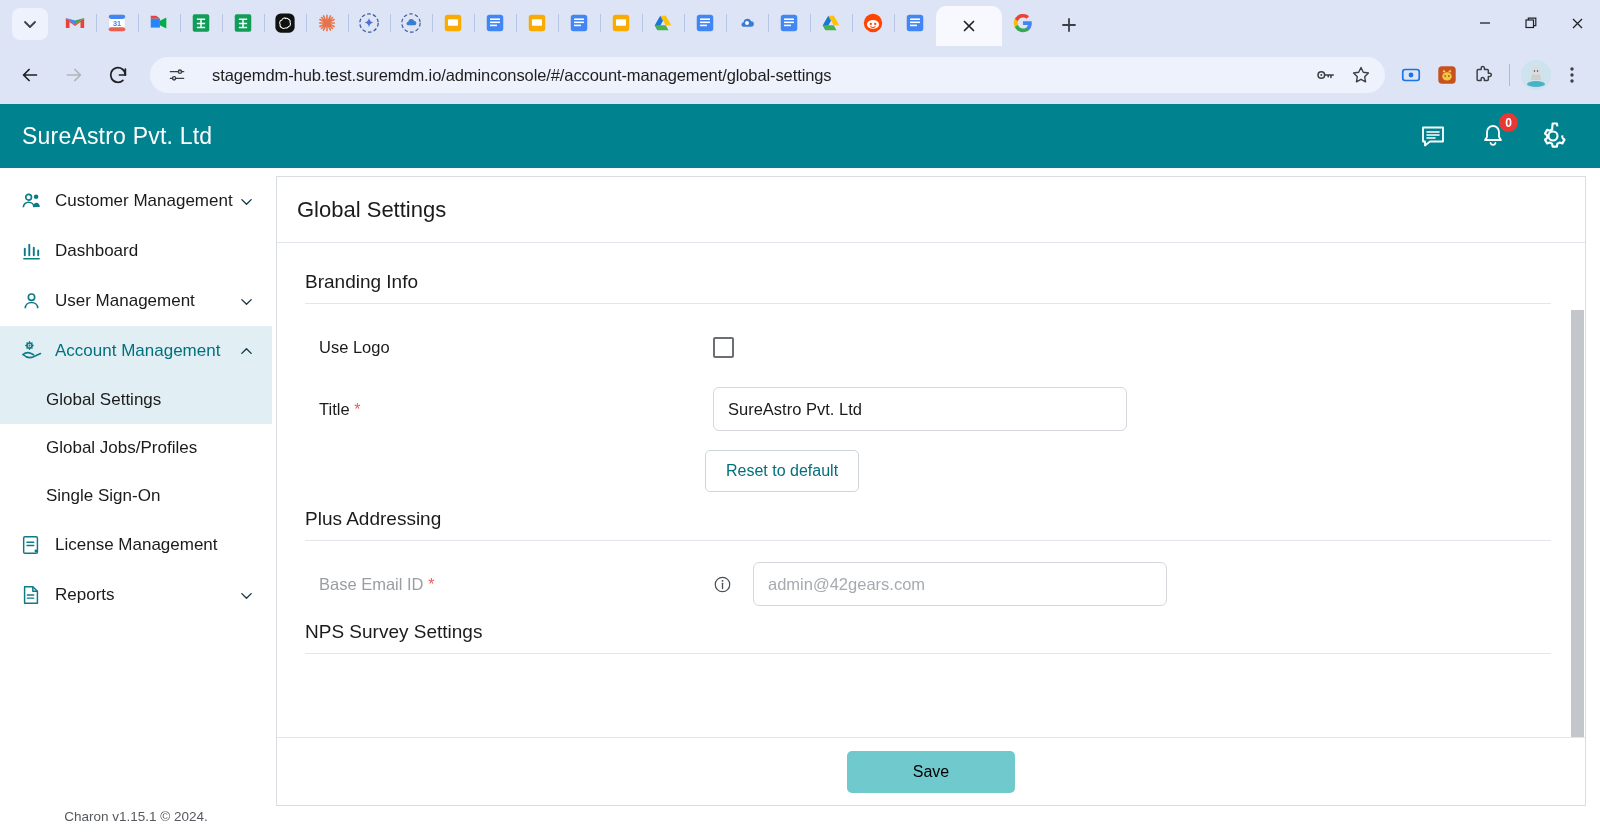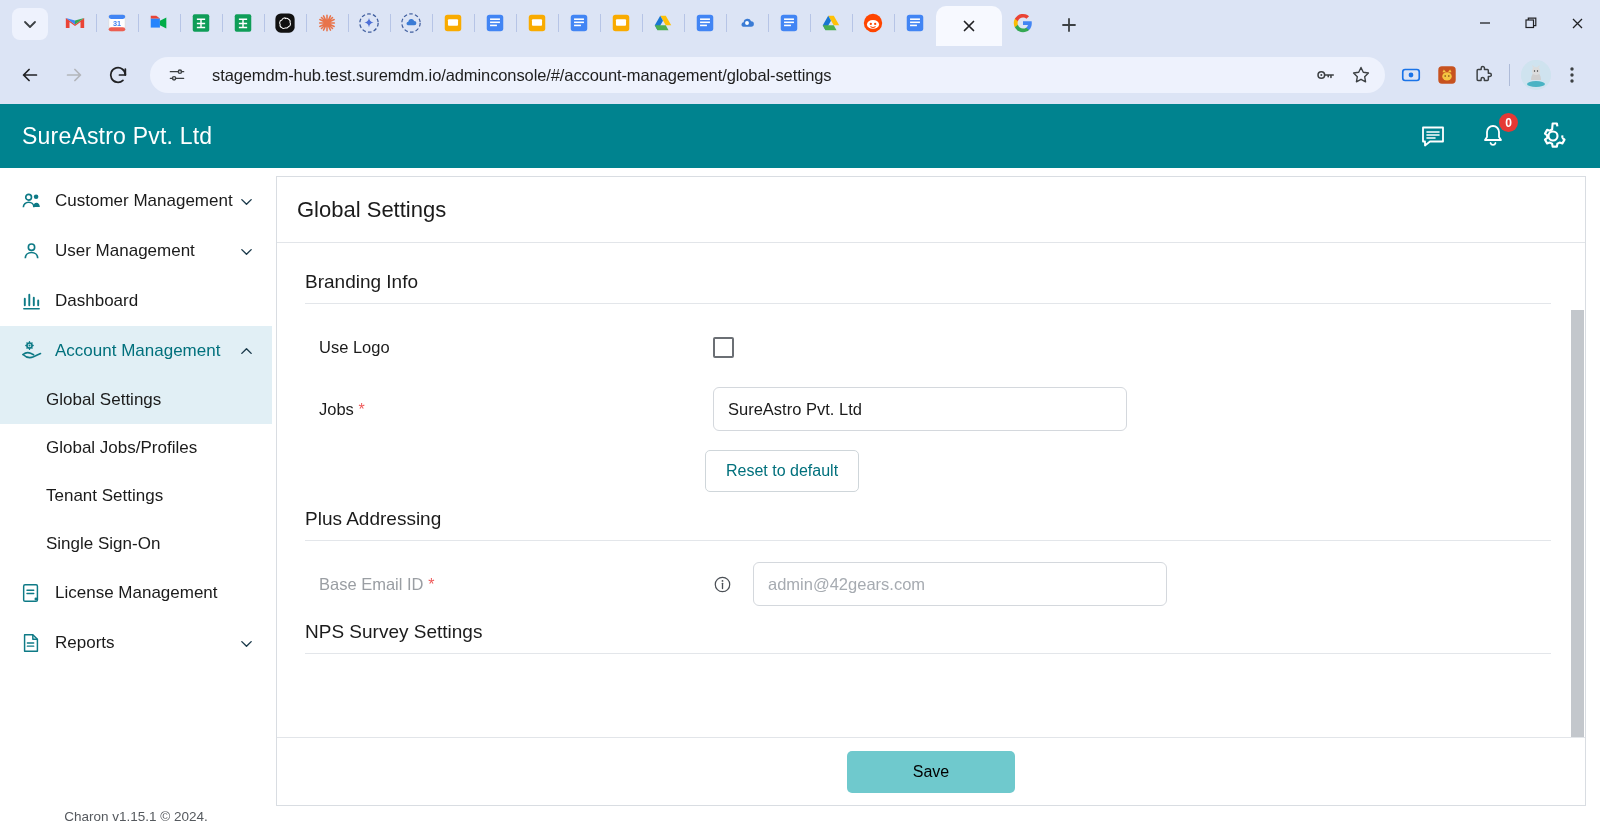--- a/index.html
+++ b/index.html
@@ -523,43 +523,43 @@
           <span class="ni-chev">
             <svg width="15" height="15" viewBox="0 0 16 16">
                 <path d="M3 6l5 5 5-5" stroke="#1b3a4b" stroke-width="1.5" fill="none" stroke-linecap="round" stroke-linejoin="round"></path>
               </svg>
           </span>
         </div>
 
         <div class="nav-item">
           <span class="ni-icon">
             <svg width="23" height="23" viewBox="0 0 24 24">
+              <g stroke="#0e7a86" stroke-width="2" stroke-linecap="round">
+                  <path d="M5 16V9M9.7 16V5M14.4 16v-8M19 16v-5"></path>
+                </g>
+              <path d="M4 19.5h16" stroke="#0e7a86" stroke-width="1.6" stroke-linecap="round"></path>
+            </svg>
+          </span>
+          <span class="ni-label">Dashboard</span>
+          <span class="ni-chev"></span>
+        </div>
+
+        <div class="nav-item">
+          <span class="ni-icon">
+            <svg width="23" height="23" viewBox="0 0 24 24">
               <circle cx="12" cy="7.5" r="3.3" fill="none" stroke="#0e7a86" stroke-width="1.7"></circle>
               <path d="M5.5 19c0-3.6 2.9-6 6.5-6s6.5 2.4 6.5 6" fill="none" stroke="#0e7a86" stroke-width="1.7"></path>
             </svg>
           </span>
           <span class="ni-label">User Management</span>
           <span class="ni-chev">
             <svg width="15" height="15" viewBox="0 0 16 16">
                 <path d="M3 6l5 5 5-5" stroke="#1b3a4b" stroke-width="1.5" fill="none" stroke-linecap="round" stroke-linejoin="round"></path>
               </svg>
           </span>
-        </div>
-
-        <div class="nav-item">
-          <span class="ni-icon">
-            <svg width="23" height="23" viewBox="0 0 24 24">
-              <g stroke="#0e7a86" stroke-width="2" stroke-linecap="round">
-                  <path d="M5 16V9M9.7 16V5M14.4 16v-8M19 16v-5"></path>
-                </g>
-              <path d="M4 19.5h16" stroke="#0e7a86" stroke-width="1.6" stroke-linecap="round"></path>
-            </svg>
-          </span>
-          <span class="ni-label">Dashboard</span>
-          <span class="ni-chev"></span>
         </div>
 
         <div class="nav-item active">
           <span class="ni-icon">
             <svg width="24" height="24" viewBox="0 0 24 24">
               <circle cx="9.5" cy="6.5" r="2.6" fill="none" stroke="#0e7a86" stroke-width="1.5"></circle>
               <circle cx="9.5" cy="6.5" r="1" fill="#0e7a86"></circle>
               <g stroke="#0e7a86" stroke-width="1.3" stroke-linecap="round">
                   <path d="M9.5 2.6v1.2M9.5 9.2v1.2M5.8 6.5H7M12 6.5h1.2M6.9 3.9l.9.9M11.2 8.2l.9.9M12.1 3.9l-.9.9M7.8 8.2l-.9.9"></path>
                 </g>
@@ -575,23 +575,20 @@
           </span>
         </div>
 
         <div class="sub-item sel">
           <span>Global Settings</span>
         </div>
         <div class="sub-item">
           <span>Global Jobs/Profiles</span>
         </div>
         <div class="sub-item">
-          <span>Tenant Settings</span>
-        </div>
-        <div class="sub-item">
           <span>Single Sign-On</span>
         </div>
 
         <div class="nav-item">
           <span class="ni-icon">
             <svg width="22" height="22" viewBox="0 0 24 24">
               <rect x="4" y="3" width="15" height="18" rx="1.5" fill="none" stroke="#0e7a86" stroke-width="1.6"></rect>
               <g stroke="#0e7a86" stroke-width="1.5" stroke-linecap="round">
                   <path d="M7.6 9h7.4M7.6 12.5h7.4"></path>
                 </g>
@@ -638,21 +635,21 @@
 
               <div class="form-row">
                 <div class="form-label">Use Logo</div>
                 <div class="ctl-zone">
                   <div class="chk"></div>
                 </div>
               </div>
 
               <div class="form-row">
                 <div class="form-label">
-                  <span>Jobs</span>
+                  <span>Title</span>
                   <span class="req">*</span>
                 </div>
                 <div class="ctl-zone">
                   <input class="txt-input" type="text" value="SureAstro Pvt. Ltd" style="">
                 </div>
               </div>
 
               <div class="form-row row-offset">
                 <button class="btn-outline">Reset to default</button>
               </div>

